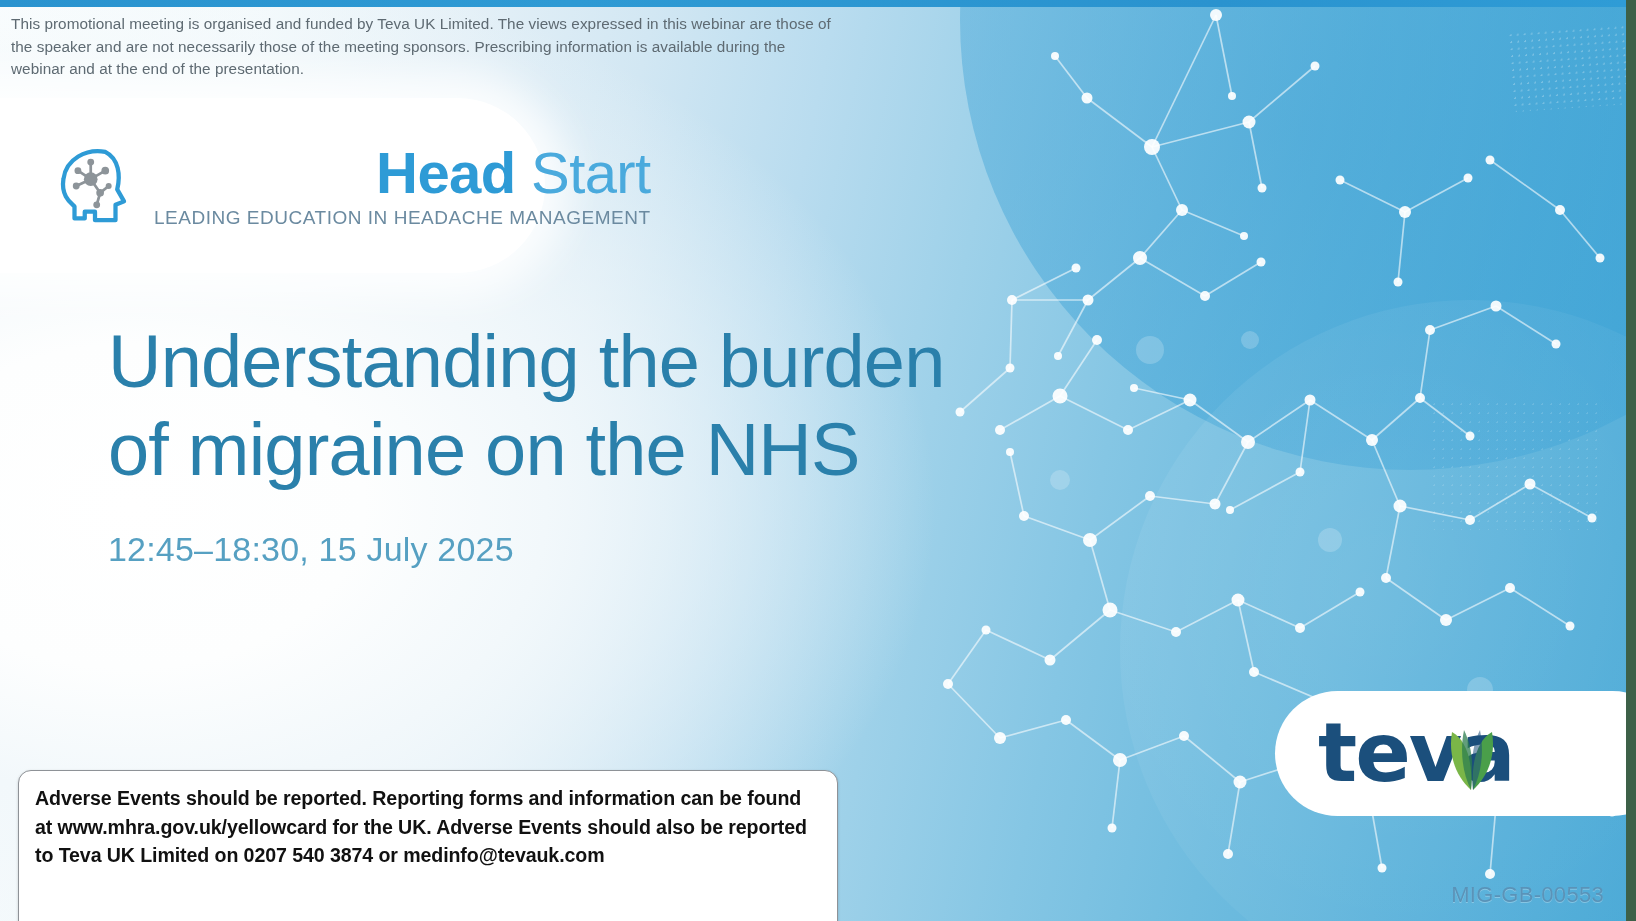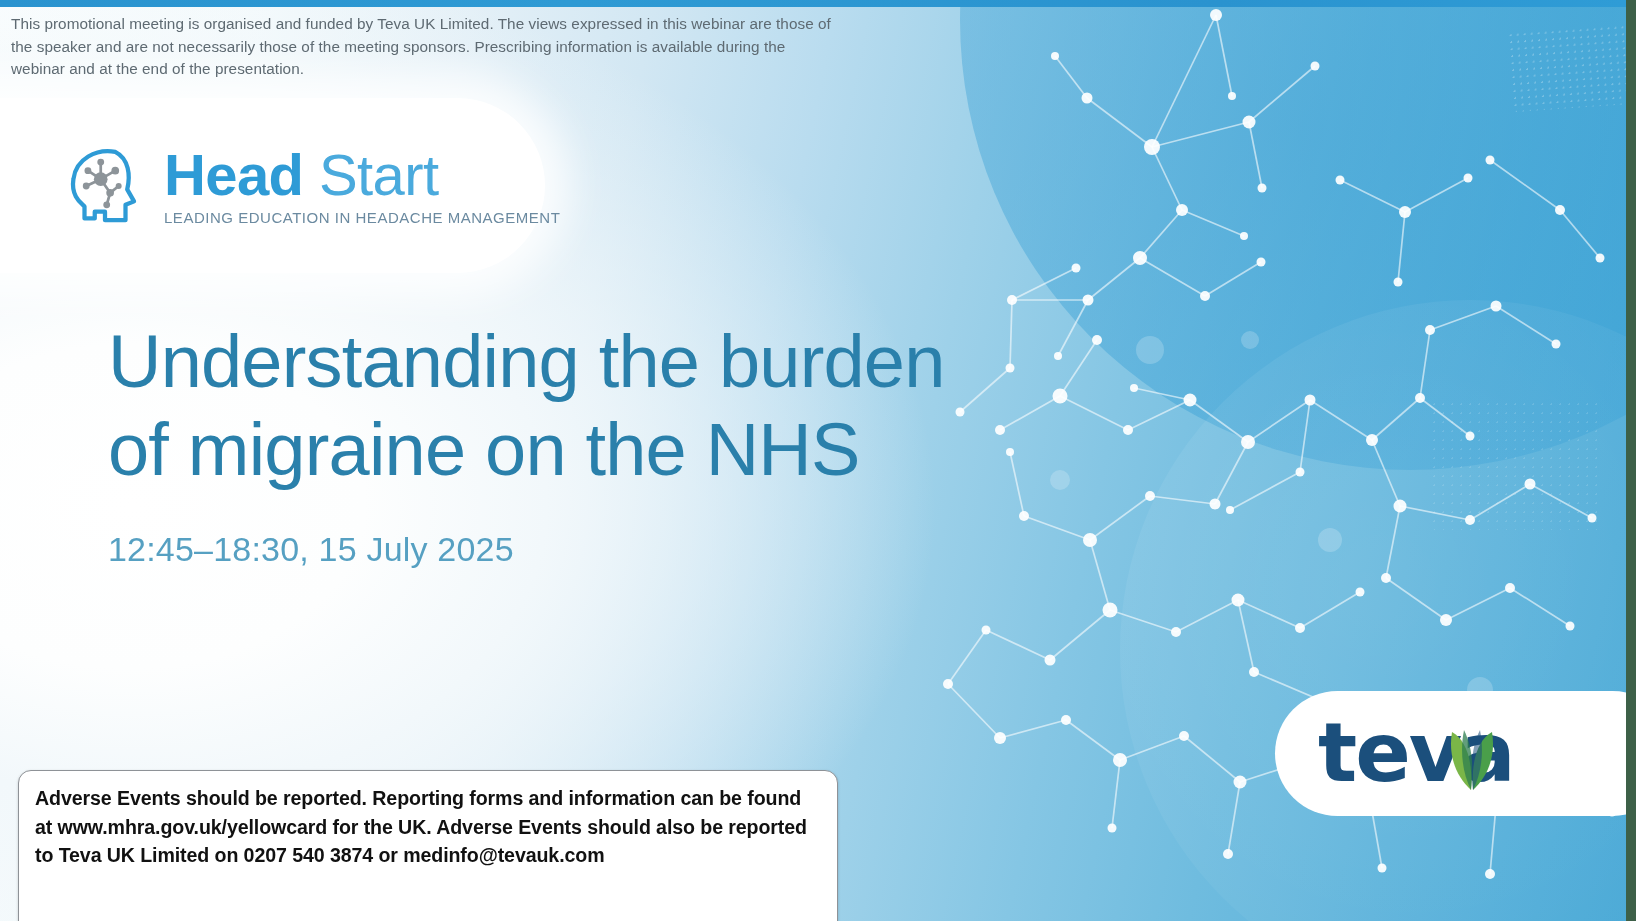--- a/index.html
+++ b/index.html
@@ -117,38 +117,39 @@
     position:absolute;
     left:-210px; top:98px;
     width:755px; height:175px;
     background:#ffffff;
     border-radius:90px;
     z-index:15;
     box-shadow:0 0 38px 24px rgba(255,255,255,.82);
   }
   #headstart-logo{
     position:absolute;
-    left:62px; top:138px;
+    left:52px; top:138px;
     height:96px;
     display:flex; align-items:center;
     z-index:16;
+    text-align:right;
   }
   #brain-icon{ width:86px; height:82px; flex:0 0 auto; }
   #hs-words{ margin-left:16px; }
   #hs-title{
     font-size:58px;
     line-height:58px;
     white-space:nowrap;
     letter-spacing:-.6px;
   }
   .hs-head{ color:#2e9bd6; font-weight:bold; }
   .hs-start{ color:#4aaadd; font-weight:300; }
   #hs-tagline{
     margin-top:5px;
-    font-size:15px;
+    font-size:19px;
     letter-spacing:.52px;
     color:#6b8aa0;
     white-space:nowrap;
   }
 
   
   #title-block{
     position:absolute;
     left:108px; top:318px;
     z-index:20;
@@ -468,18 +469,19 @@
       <div id="teva-word">teva</div>
       <svg id="teva-leaf" viewBox="0 0 64 76">
         <path d="M31 74 C16 60 8 40 12 16 C26 24 33 44 31 74 Z" fill="#7ab648"></path>
         <path d="M33 74 C48 60 56 40 52 16 C38 24 31 44 33 74 Z" fill="#4a9f4a"></path>
         <path d="M31 74 C22 56 20 34 24 14 C32 30 34 50 31 74 Z" fill="#2d7d4f" fill-opacity="0.75"></path>
         <path d="M33 74 C42 56 44 34 40 14 C32 30 30 50 33 74 Z" fill="#1b4f7c" fill-opacity="0.55"></path>
       </svg>
     </div>
 
     <div id="jobcode">
+      <div>MIG-GB-00553</div>
     </div>
 
   </div>
 
   <div id="right-edge"></div>
 </div>
 
 </body></html>

